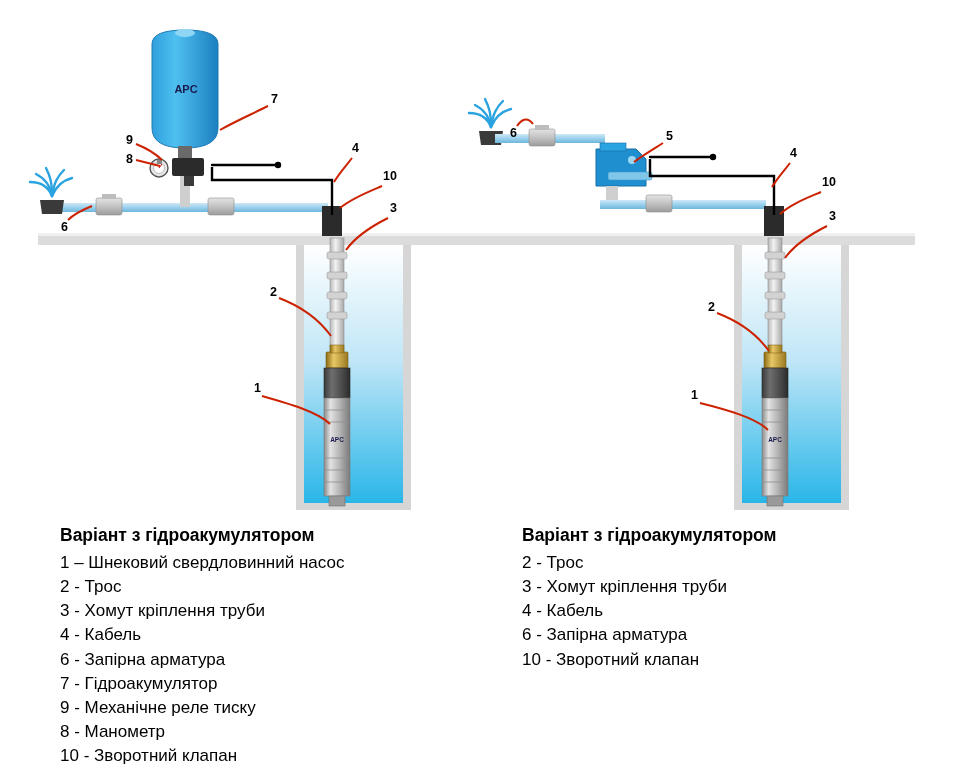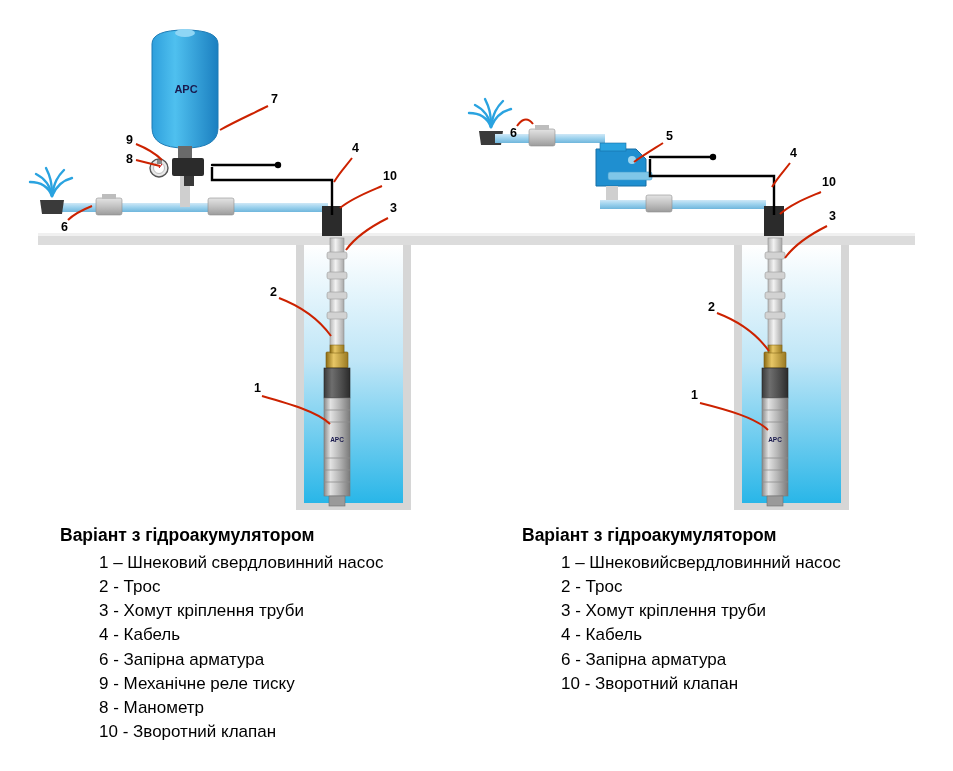--- a/index.html
+++ b/index.html
@@ -35,21 +35,20 @@
     font-size: 17.5px;
     font-weight: bold;
     margin-bottom: 5px;
     white-space: nowrap;
     margin-top: 6px;
   }
   .legend-item {
     font-size: 17px;
     line-height: 1.42;
     white-space: nowrap;
-    margin-left: 39px;
   }
   #legend-left {
     left: 60px;
     top: 519px;
   }
   #legend-right {
     left: 522px;
     top: 519px;
   }
   .num-label {
@@ -307,28 +306,28 @@
   <div class="num-label" style="left:510px; top:126px;">6</div>
   <div class="num-label" style="left:666px; top:129px;">5</div>
 
   <div class="legend" id="legend-left">
     <div class="legend-title">Варіант з гідроакумулятором</div>
     <div class="legend-item">1 – Шнековий свердловинний насос</div>
     <div class="legend-item">2 - Трос</div>
     <div class="legend-item">3 - Хомут кріплення труби</div>
     <div class="legend-item">4 - Кабель</div>
     <div class="legend-item">6 - Запірна арматура</div>
+    <div class="legend-item">7 - Гідроакумулятор</div>
     <div class="legend-item">9 - Механічне реле тиску</div>
     <div class="legend-item">8 - Манометр</div>
     <div class="legend-item">10 - Зворотний клапан</div>
   </div>
 
   <div class="legend" id="legend-right">
     <div class="legend-title">Варіант з гідроакумулятором</div>
-    <div class="legend-item">1 – Шнековийсвердловинний насос</div>
     <div class="legend-item">2 - Трос</div>
     <div class="legend-item">3 - Хомут кріплення труби</div>
     <div class="legend-item">4 - Кабель</div>
     <div class="legend-item">6 - Запірна арматура</div>
     <div class="legend-item">10 - Зворотний клапан</div>
   </div>
 
 </div>
 
 </body></html>

